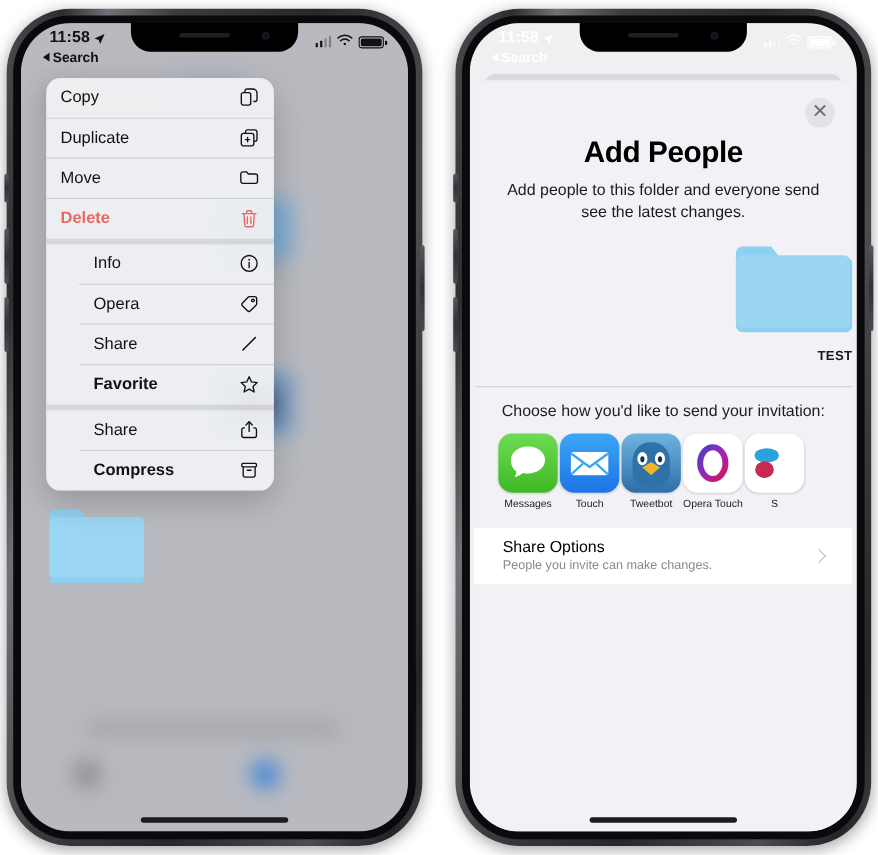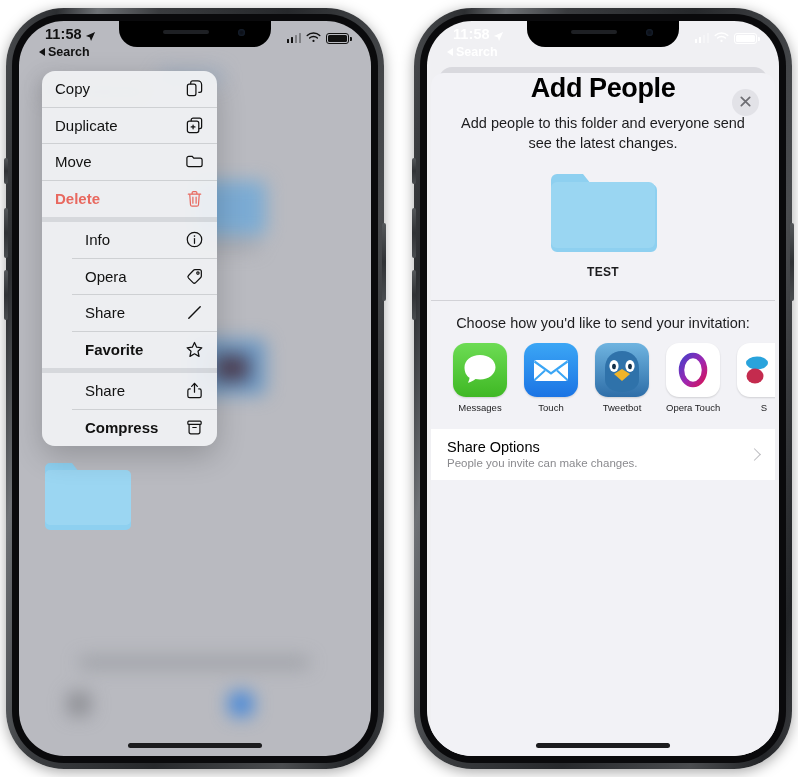--- a/index.html
+++ b/index.html
@@ -123,21 +123,21 @@
   }
   .bg-tb-icon {
     position: absolute; bottom: 40px; width: 24px; height: 24px; border-radius: 6px;
   }
 
   
   .folder-crisp { position: absolute; left: 24px; top: 437px; }
 
   
   .ctx-menu {
-    position: absolute; left: 23px; top: 50px; width: 175px;
+    position: absolute; left: 23px; top: 50px; width: 207px;
     background: rgba(241,242,244,.93);
     border-radius: 13px; overflow: hidden;
     box-shadow: 0 10px 30px rgba(0,0,0,.20);
     z-index: 30;
   }
   .ctx-group + .ctx-group { border-top: 5px solid rgba(170,172,178,.34); padding-left: 30px; }
   .ctx-item {
     display: flex; align-items: center; justify-content: space-between;
     height: 36.5px; padding: 0 13px;
     font-size: 15px; color: #111;
@@ -159,52 +159,52 @@
     background: #f2f2f6; border-radius: 13px 13px 0 0; overflow: hidden;
   }
   .close-btn {
     position: absolute; top: 16px; right: 16px; width: 27px; height: 27px;
     border-radius: 50%; background: #e2e2e7;
     display: flex; align-items: center; justify-content: center;
   }
   .close-btn svg { width: 13px; height: 13px; }
   .sheet-title {
     text-align: center; font-size: 27px; font-weight: bold;
-    color: #000; letter-spacing: -.4px;
+    color: #000; margin-top: 50px; letter-spacing: -.4px;
   }
   .sheet-sub {
     text-align: center; font-size: 14.5px; color: #1c1c1e;
     line-height: 1.4; margin: 9px auto 0; width: 290px;
   }
-  .folder-block { text-align: center; margin-top: 14px; }
+  .folder-block { text-align: right; margin-top: 14px; }
   .folder-name {
     margin-top: 7px; font-size: 12px; font-weight: bold;
     color: #1c1c1e; letter-spacing: .3px;
   }
   .divider { height: .7px; background: #d2d2d7; margin-top: 21px; }
   .invite-prompt {
     text-align: center; font-size: 14.5px; color: #1c1c1e;
     padding: 15px 10px 0;
   }
   .apps-row {
-    display: flex; gap: 17px; padding: 12px 0 9px 22px;
+    display: flex; gap: 2px; padding: 12px 0 9px 22px;
     overflow: hidden;
   }
   .app { width: 54px; flex: 0 0 auto; text-align: center; }
   .app-icon {
     width: 54px; height: 54px; border-radius: 13px;
     position: relative; overflow: hidden;
     box-shadow: 0 1px 2px rgba(0,0,0,.14);
   }
   .app-name {
     margin-top: 5px; font-size: 9.5px; color: #1c1c1e;
     white-space: nowrap;
   }
   .share-opts {
-    background: #fff; margin-top: 7px; padding: 10px 16px 11px;
+    background: #fff; margin-top: 7px; padding: 10px 26px 11px;
     display: flex; align-items: center; justify-content: space-between;
   }
   .so-title { font-size: 14.5px; color: #000; }
   .so-sub { font-size: 11.5px; color: #8a8a8e; margin-top: 2px; }
   .chev {
     width: 9px; height: 9px; border-top: 1.7px solid #bcbcc0;
     border-right: 1.7px solid #bcbcc0; transform: rotate(45deg);
   }
 </style>
 </head>

